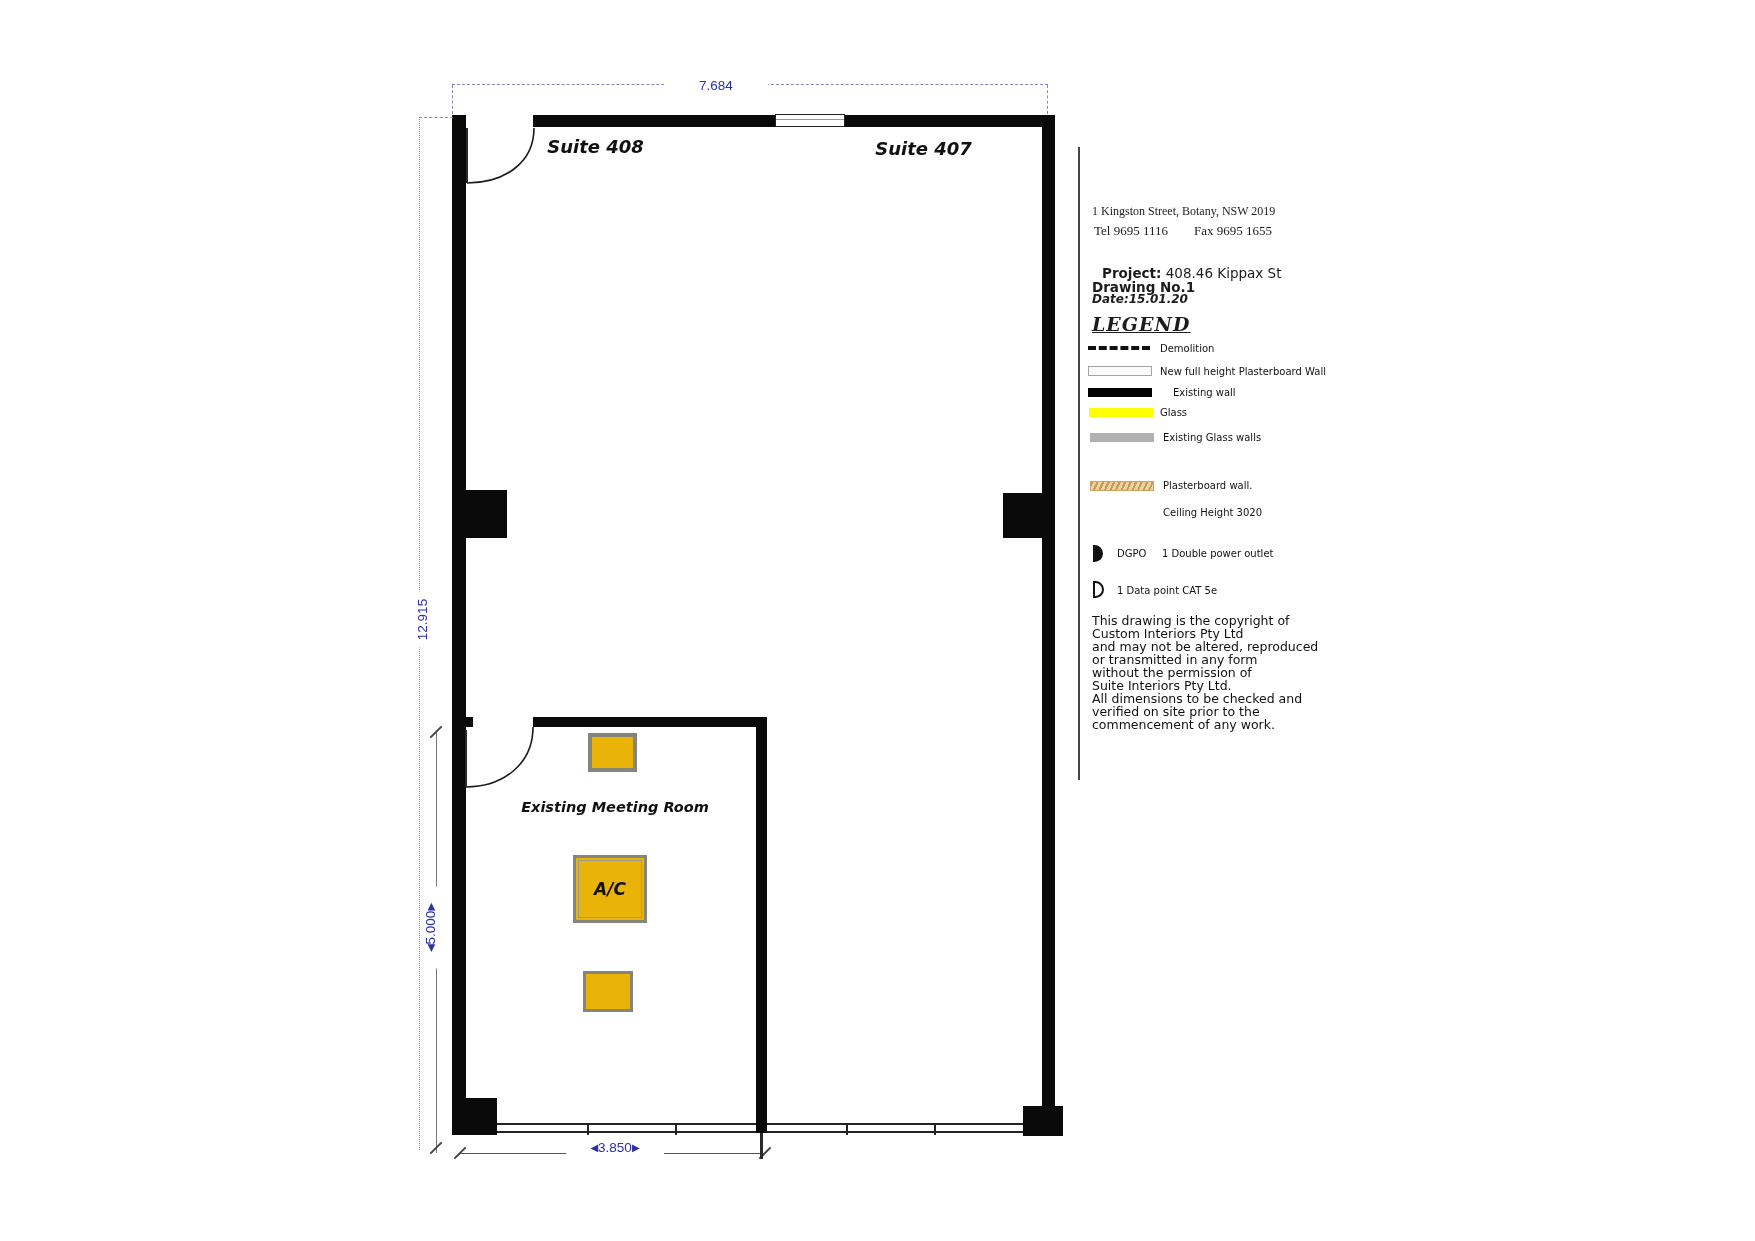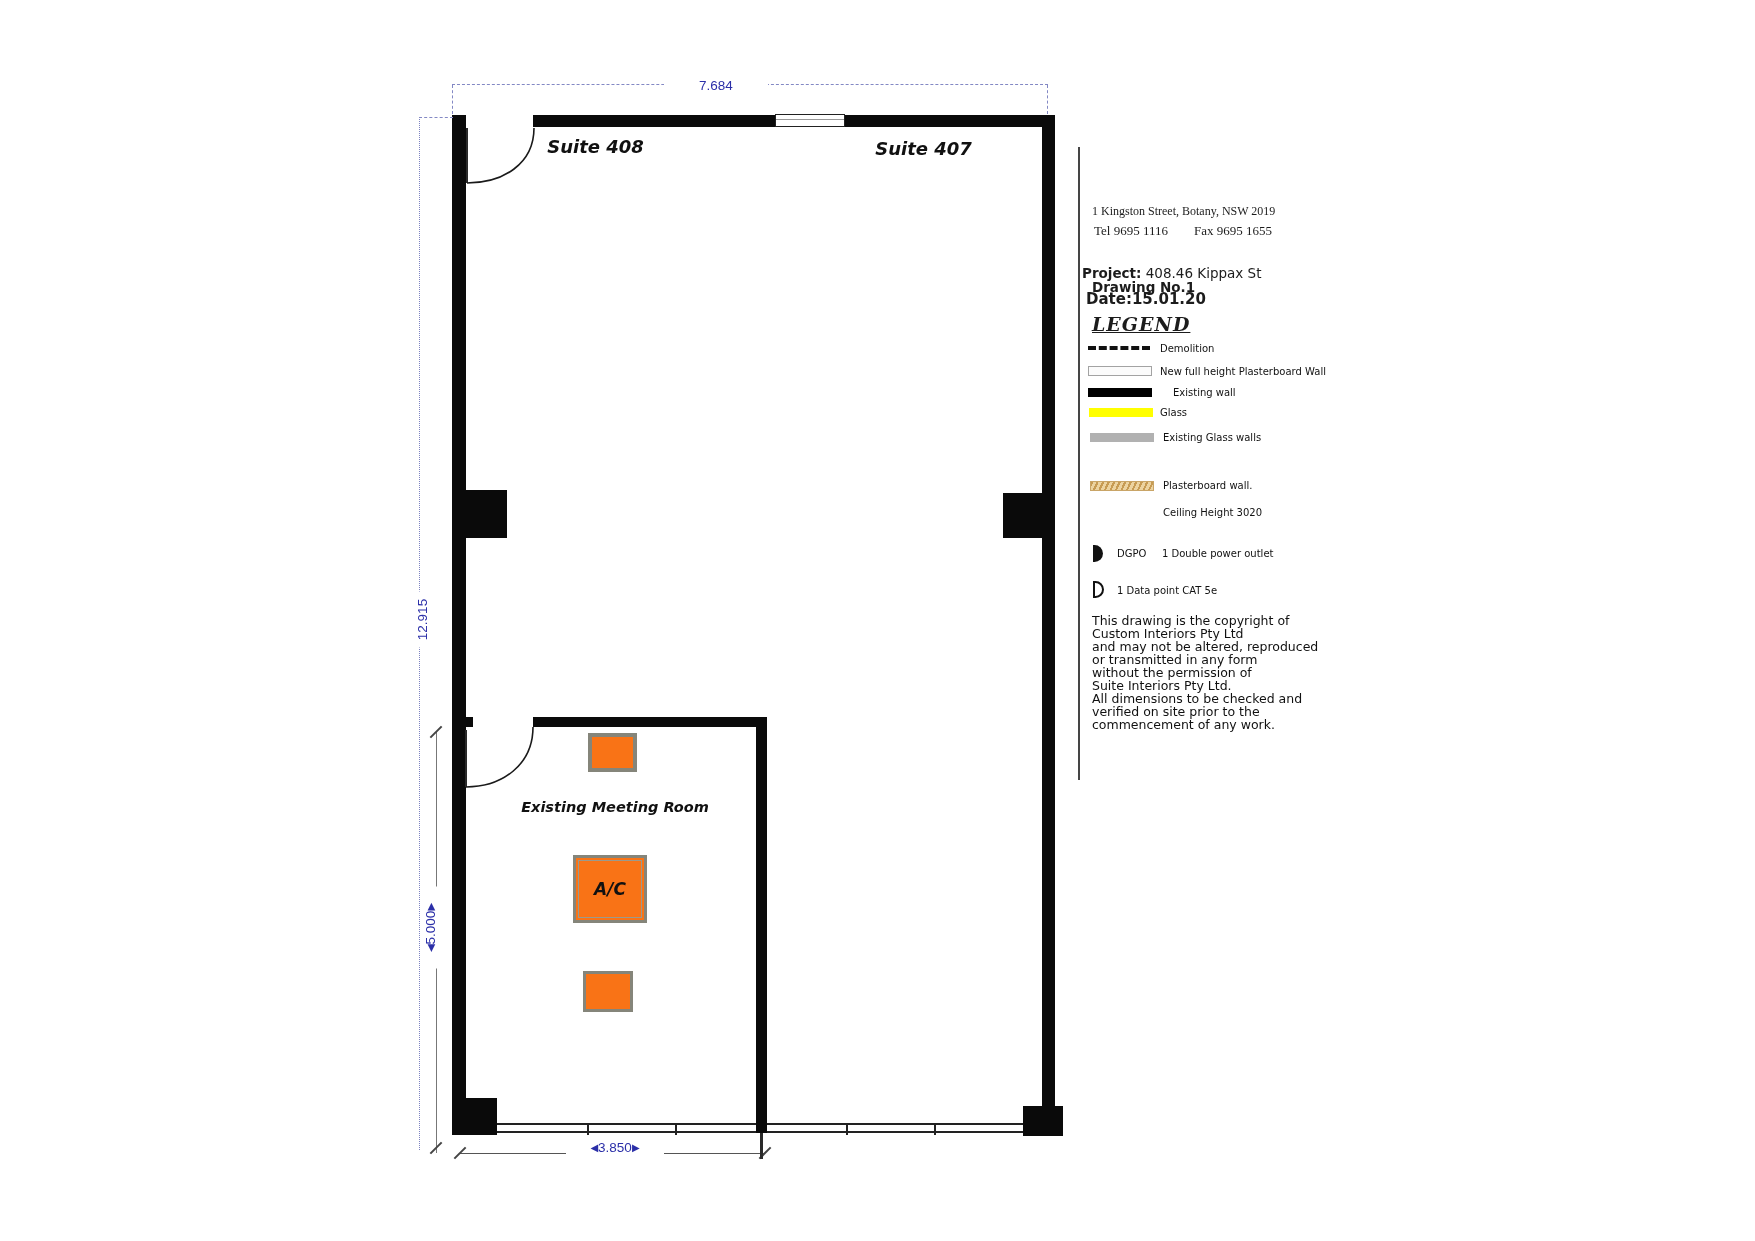--- a/index.html
+++ b/index.html
@@ -13,21 +13,21 @@
   .dim-text{position:absolute;font-family:"Liberation Sans",sans-serif;font-size:13.5px;color:#2b2fa8;background:#fff;text-align:center;padding:0 2px;line-height:17px;}
   .vrot{transform:rotate(-90deg);transform-origin:center;}
   .dash-h{position:absolute;border-top:1px dashed #8388c4;}
   .dash-v{position:absolute;border-left:1px dashed #8388c4;}
   .dot-v{position:absolute;border-left:1px dotted #7d82c0;}
   .dimline-h{position:absolute;border-top:1.5px solid #555;}
   .dimline-v{position:absolute;border-left:1.5px solid #777;}
   .tick{position:absolute;width:16px;height:2px;background:#444;transform:rotate(-45deg);}
   .arrow{color:#2b2fa8;font-size:10px;vertical-align:1px;}
   
-  .unit-box{position:absolute;background:#f97316;border:4px solid #85857a;box-sizing:border-box;}
+  .unit-box{position:absolute;background:#eab308;border:4px solid #85857a;box-sizing:border-box;}
   
   .glass-wall{position:absolute;border-top:2px solid #222;border-bottom:2px solid #222;box-sizing:border-box;background:#fff;}
   .mullion{position:absolute;width:2px;height:10px;background:#222;top:0;}
   
   .tb-text{position:absolute;color:#1c1c1c;}
   .serif{font-family:"Liberation Serif",serif;}
   .legend-label{position:absolute;font-size:10px;color:#111;line-height:15px;white-space:nowrap;}
   .legend-swatch{position:absolute;box-sizing:border-box;}
   .copy-line{font-size:12.5px;line-height:13px;color:#111;white-space:nowrap;}
   .logo-sq{position:absolute;}
@@ -113,25 +113,25 @@
 <div class="abs" style="left:1078px;top:0;width:677px;height:1241px;">
 
   <div style="position:absolute;left:0;top:147px;width:2px;height:633px;background:#454545;"></div>
 
 
   <div class="tb-text serif" style="left:14px;top:204px;font-size:12px;">1 Kingston Street, Botany, NSW 2019</div>
   <div class="tb-text serif" style="left:16px;top:223px;font-size:13px;">
     <span>Tel 9695 1116</span><span style="display:inline-block;width:26px;"></span><span>Fax 9695 1655</span>
   </div>
 
-  <div class="tb-text" style="left:4px;top:265px;font-size:13.5px;line-height:16px;">
+  <div class="tb-text" style="left:24px;top:265px;font-size:13.5px;line-height:16px;">
     <b>Project:</b> <span>408.46 Kippax St</span>
   </div>
   <div class="tb-text" style="left:14px;top:279px;font-size:13.5px;font-weight:bold;line-height:16px;">Drawing No.1</div>
-  <div class="tb-text" style="left:8px;top:291px;font-size:15px;font-weight:bold;line-height:16px;">Date:15.01.20</div>
+  <div class="tb-text" style="left:14px;top:291px;font-size:12px;font-weight:bold;line-height:16px;font-style:italic;">Date:15.01.20</div>
 
   <div class="tb-text" style="left:14px;top:313px;font-family:'DejaVu Serif',serif;font-style:italic;font-weight:600;font-size:19px;text-decoration:underline;letter-spacing:1px;">LEGEND</div>
 
   <div class="legend-swatch" style="left:10px;top:346px;width:62px;height:0;border-top:4px dashed #111;"></div>
   <div class="legend-label" style="left:82px;top:341px;">Demolition</div>
 
   <div class="legend-swatch" style="left:10px;top:366px;width:64px;height:10px;background:#fbfbfb;border:1px solid #a3a3a3;"></div>
   <div class="legend-label" style="left:82px;top:364px;">New full height Plasterboard Wall</div>
 
   <div class="legend-swatch" style="left:10px;top:388px;width:64px;height:9px;background:#000;"></div>

